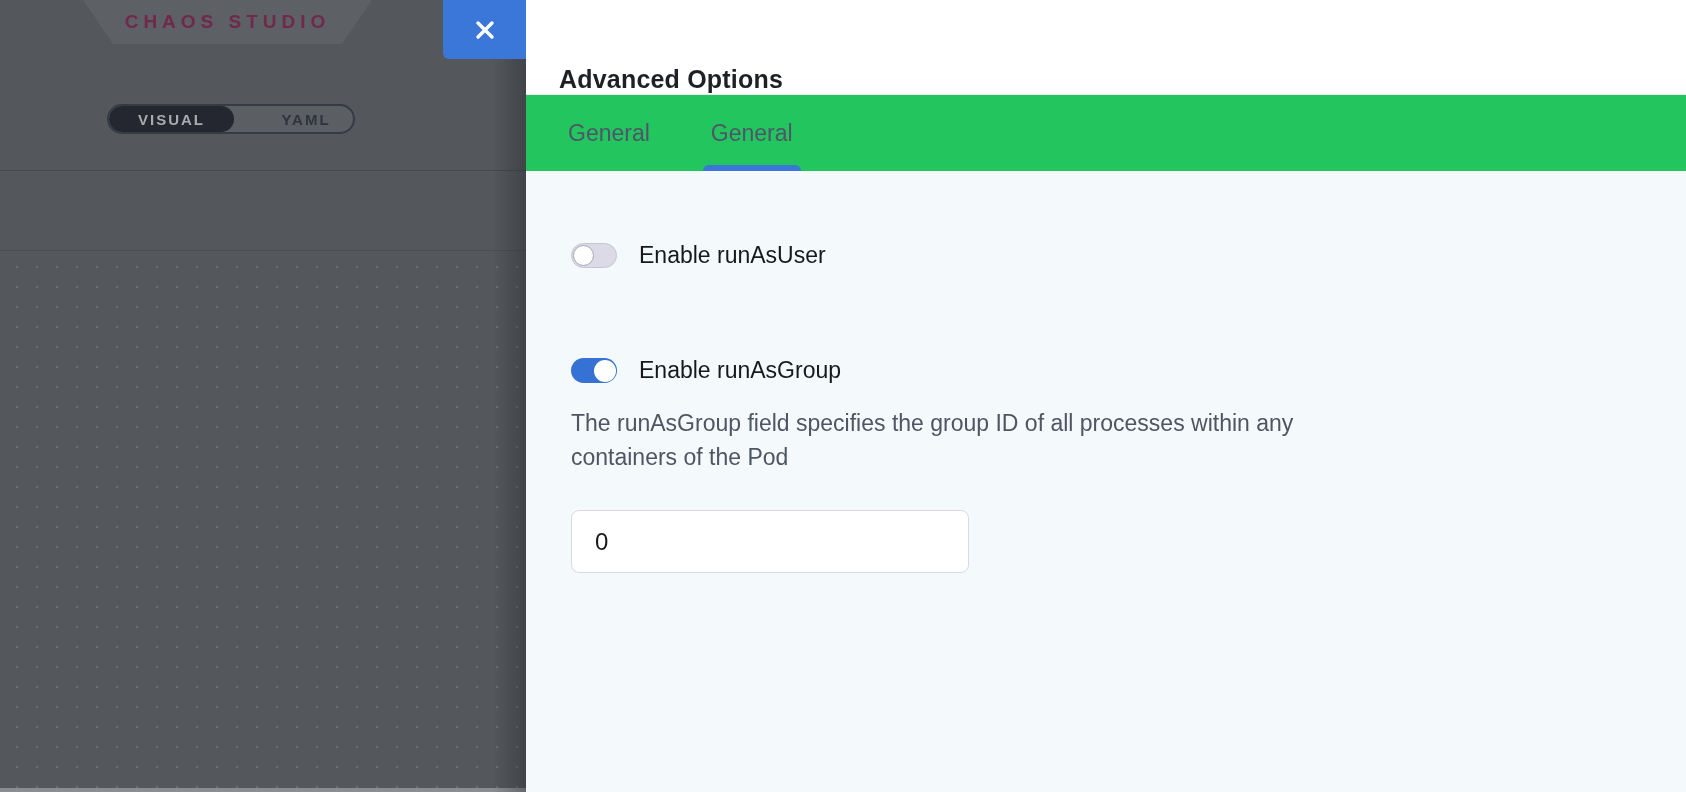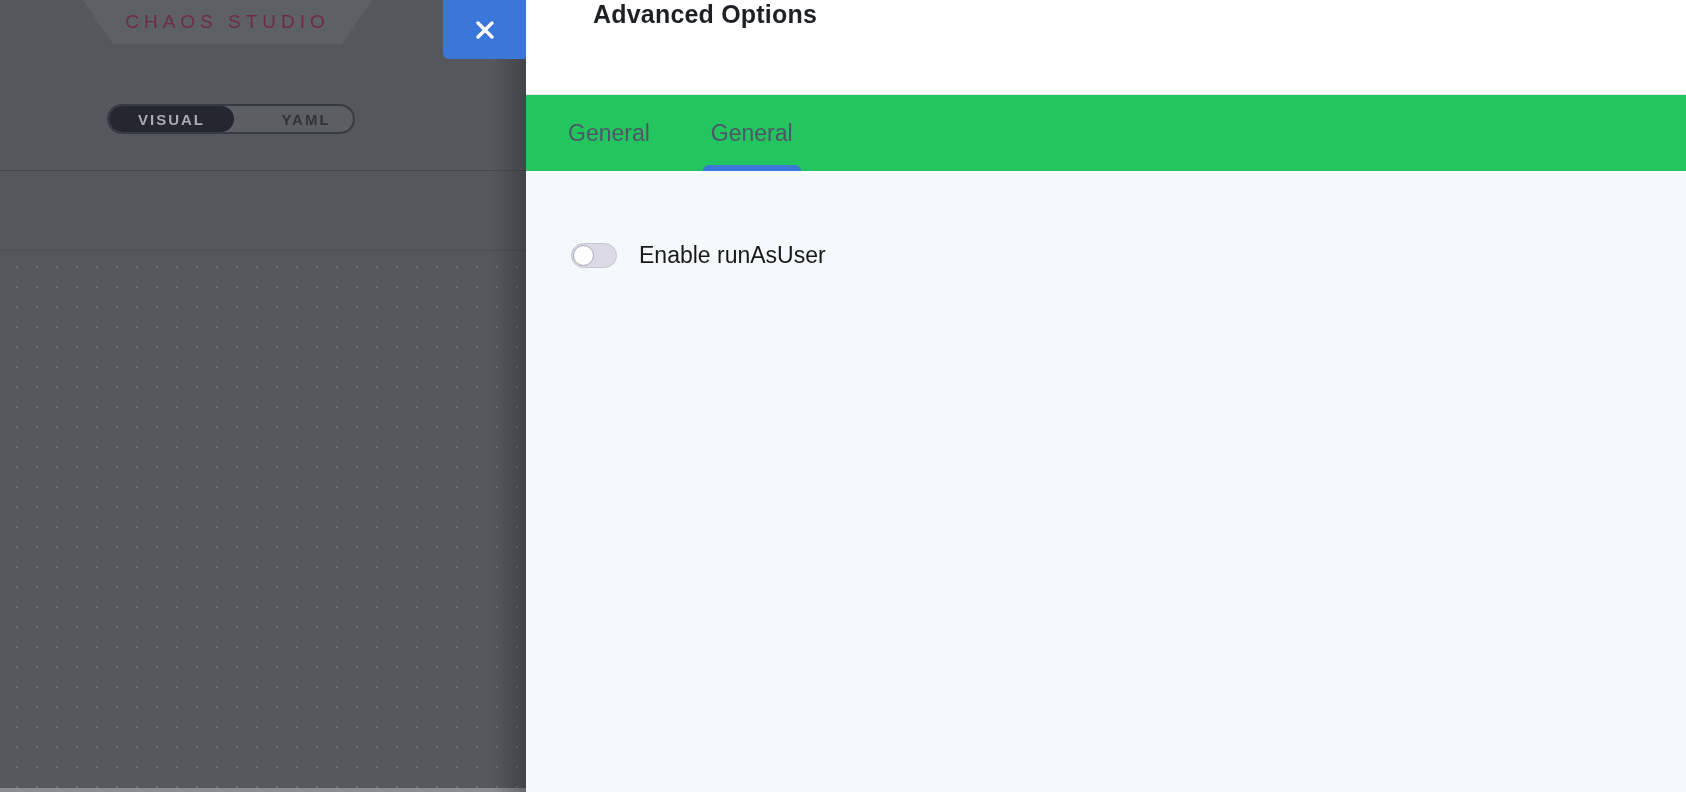--- a/index.html
+++ b/index.html
@@ -11,21 +11,21 @@
     position: absolute; left: 0; top: 0; width: 526px; height: 792px;
     background: #54575C; overflow: hidden;
   }
   .logo-banner {
     position: absolute; left: 83px; top: 0; width: 289px; height: 44px;
     background: #5D6064;
     clip-path: polygon(0 0, 100% 0, calc(100% - 30px) 100%, 30px 100%);
     display: flex; align-items: center; justify-content: center;
   }
   .logo-text {
-    color: #70294B; font-size: 19px; font-weight: 400; letter-spacing: 5px;
+    color: #70294B; font-size: 19px; font-weight: 700; letter-spacing: 5px;
   }
   .seg-control {
     position: absolute; left: 107px; top: 104px; width: 248px; height: 30px;
     border: 2px solid #363A42; border-radius: 18px; background: #5B5E63;
     display: flex; overflow: hidden;
   }
   .seg {
     display: flex; align-items: center; justify-content: center;
     font-size: 15px; font-weight: 700; letter-spacing: 2px; height: 100%;
   }
@@ -51,21 +51,21 @@
     background: #3B76D9; border: none; border-radius: 0 0 0 6px;
     display: flex; align-items: center; justify-content: center; cursor: pointer; z-index: 5;
   }
 
   
   .drawer {
     position: absolute; left: 526px; top: 0; width: 1160px; height: 792px;
     background: #fff; z-index: 4;
   }
   .drawer-header {
-    height: 95px; display: flex; align-items: flex-start; padding-left: 67px;
+    height: 95px; display: flex; align-items: flex-end; padding-left: 33px;
     border-bottom: 1px solid #E7E9ED;
   }
   .drawer-title { font-size: 25px; font-weight: 600; color: #1D2126; letter-spacing: .2px; }
 
   .tabs-row {
     height: 76px; display: flex; align-items: stretch; padding-left: 40px; gap: 57px;
     background: #22c55e;
   }
   .tab {
     display: flex; align-items: center; font-size: 23px; color: #4F5668;
@@ -142,15 +142,28 @@
 
     <div class="section">
       <div class="toggle-row">
         <div class="switch off">
           <div class="knob"></div>
         </div>
         <span class="toggle-label">Enable runAsUser</span>
       </div>
     </div>
 
+    <div class="section">
+      <div class="toggle-row">
+        <div class="switch on">
+          <div class="knob"></div>
+        </div>
+        <span class="toggle-label">Enable runAsGroup</span>
+      </div>
+      <div class="desc">
+        <div>The runAsGroup field specifies the group ID of all processes within any</div>
+        <div>containers of the Pod</div>
+      </div>
+      <input class="num-input" type="text" value="0" style="">
+    </div>
 
   </div>
 </div>
 
 </body></html>

